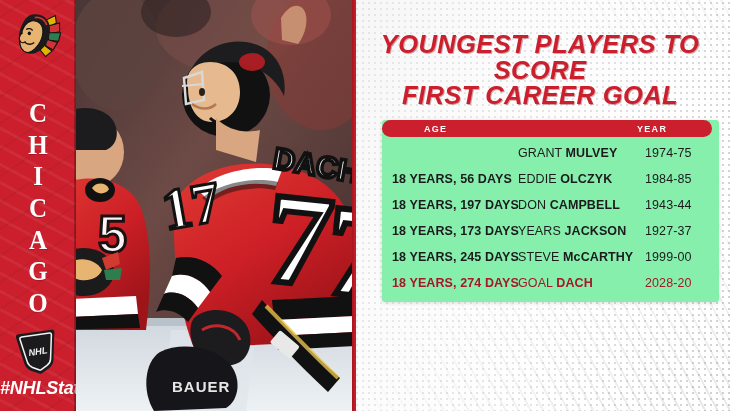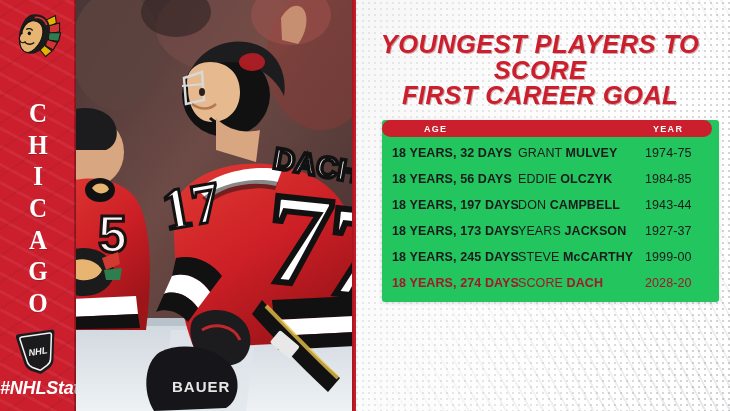--- a/index.html
+++ b/index.html
@@ -99,30 +99,30 @@
     text-shadow:1px 1px 0 rgba(120,10,20,.35);
   }
   .subhead{
     margin-top:9px;color:#26282b;font-weight:bold;font-size:12px;
     letter-spacing:4.6px;font-family:"Liberation Sans",sans-serif;
   }
 
   
   .panel{
     position:absolute;left:382px;top:120px;width:337px;height:182px;
-    background:#22c55e;border-radius:3px;
+    background:#86efac;border-radius:3px;
     box-shadow:0 1px 4px rgba(0,0,0,.13);
   }
   .thead{
     position:absolute;left:0;top:0;width:330px;height:17px;
     background:#cc1f2d;border-radius:9px 9px 9px 9px;
     color:#fff;font-weight:bold;font-size:9px;letter-spacing:1.3px;
   }
   .thead .h-age{position:absolute;left:42px;top:4px;}
-  .thead .h-year{position:absolute;left:255px;top:4px;margin-left:16px;}
+  .thead .h-year{position:absolute;left:255px;top:4px;}
 
   .rows{position:absolute;left:0;top:22px;width:100%;}
   .row{
     position:relative;height:26px;color:#1b1b1d;
     font-size:12.5px;font-weight:bold;letter-spacing:.1px;
   }
   .row .c-age{position:absolute;left:10px;top:4px;white-space:nowrap;}
   .row .c-name{position:absolute;left:136px;top:4px;white-space:nowrap;font-weight:normal;}
   .row .c-name b{font-weight:bold;}
   .row .c-year{position:absolute;left:263px;top:4px;white-space:nowrap;font-weight:normal;}
@@ -288,21 +288,20 @@
     <div class="subhead">FRANCHISE HISTORY</div>
   </div>
 
   <div class="panel">
     <div class="thead">
       <span class="h-age">AGE</span>
       <span class="h-year">YEAR</span>
     </div>
     <div class="rows" id="rows">
         <div class="row">
-          <span class="c-age">18 YEARS, 32 DAYS</span>
           <span class="c-name"><span>GRANT </span><b>MULVEY</b></span>
           <span class="c-year">1974-75</span>
         </div>
         <div class="row">
           <span class="c-age">18 YEARS, 56 DAYS</span>
           <span class="c-name"><span>EDDIE </span><b>OLCZYK</b></span>
           <span class="c-year">1984-85</span>
         </div>
         <div class="row">
           <span class="c-age">18 YEARS, 197 DAYS</span>
@@ -314,19 +313,19 @@
           <span class="c-name"><span>YEARS </span><b>JACKSON</b></span>
           <span class="c-year">1927-37</span>
         </div>
         <div class="row">
           <span class="c-age">18 YEARS, 245 DAYS</span>
           <span class="c-name"><span>STEVE </span><b>McCARTHY</b></span>
           <span class="c-year">1999-00</span>
         </div>
         <div class="row hl">
           <span class="c-age">18 YEARS, 274 DAYS</span>
-          <span class="c-name"><span>SCORE </span><b>DACH</b></span>
+          <span class="c-name"><span>GOAL </span><b>DACH</b></span>
           <span class="c-year">2028-20</span>
         </div>
       </div>
   </div>
 
 </div>
 
 </body></html>

